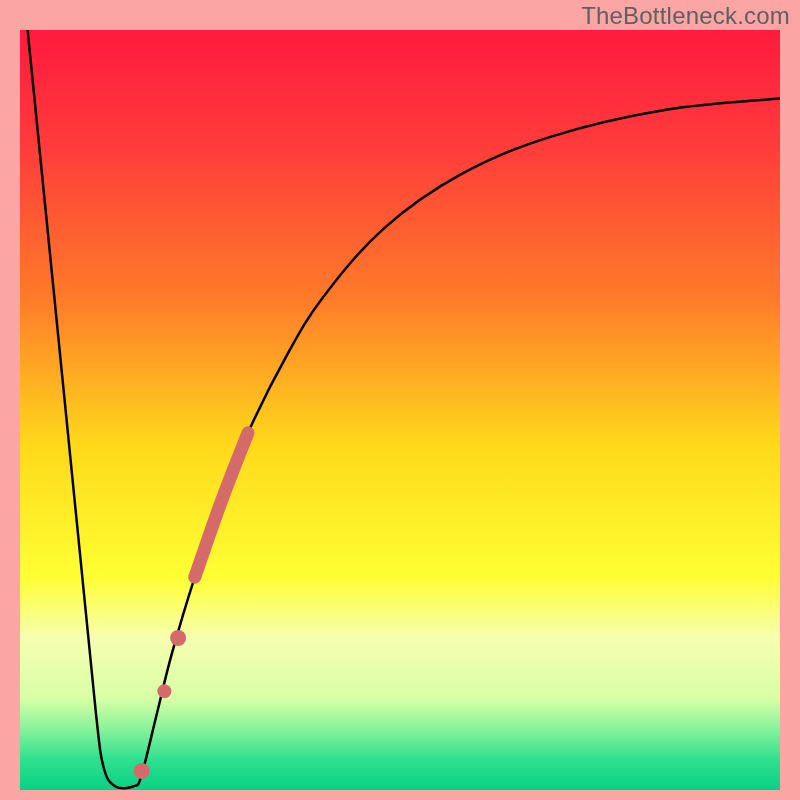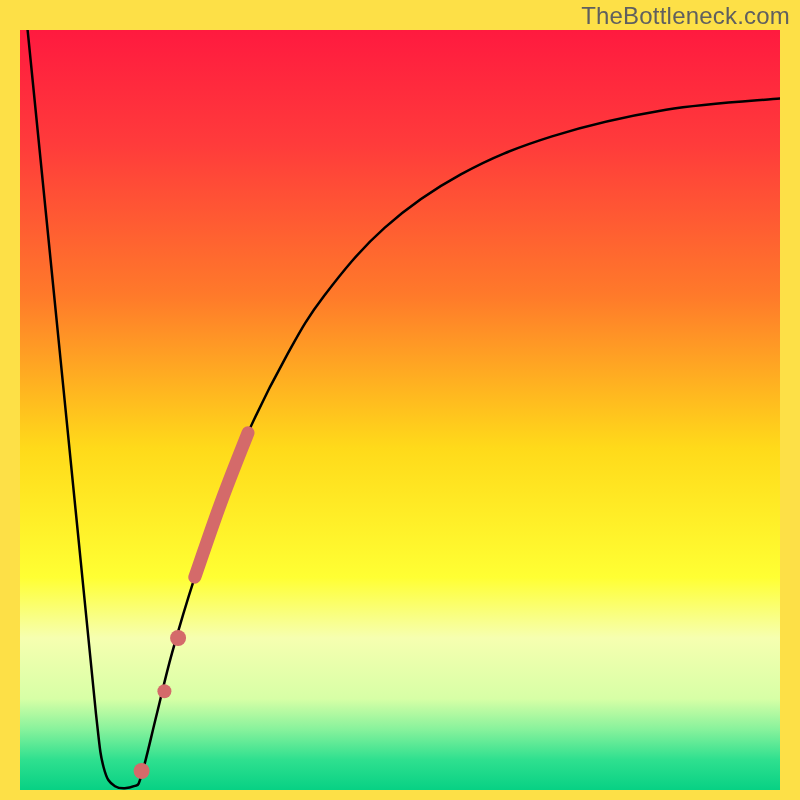--- a/index.html
+++ b/index.html
@@ -8,21 +8,21 @@
     width: 800px;
     height: 800px;
     overflow: hidden;
     background: #000;
     font-family: Arial, Helvetica, sans-serif;
   }
   .outer {
     position: relative;
     width: 800px;
     height: 800px;
-    background: #fde047;
+    background: #fca5a5;
   }
   .watermark {
     position: absolute;
     top: 2px;
     right: 10px;
     color: #5f5f5f;
     font-size: 24px;
     font-weight: 500;
     letter-spacing: 0.2px;
     font-family: Arial, Helvetica, sans-serif;

